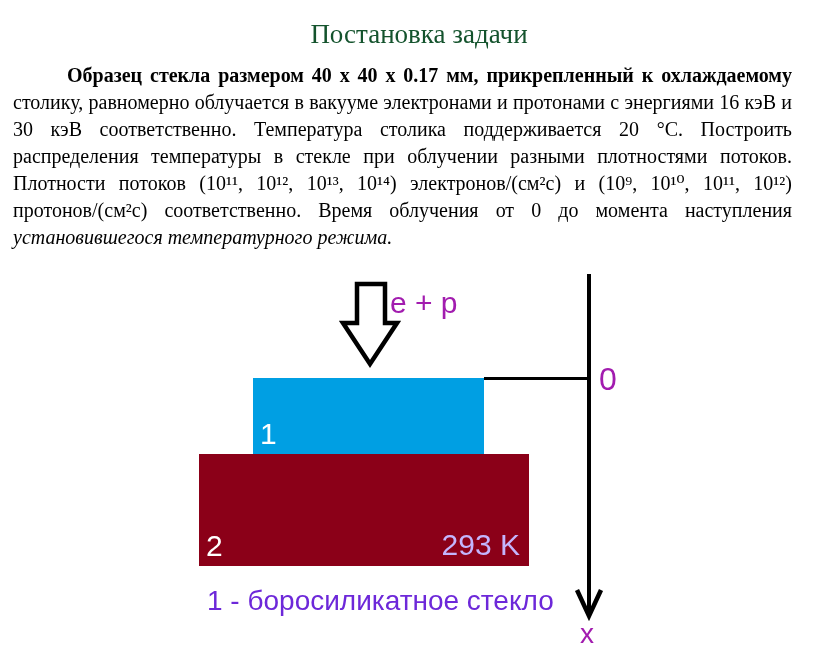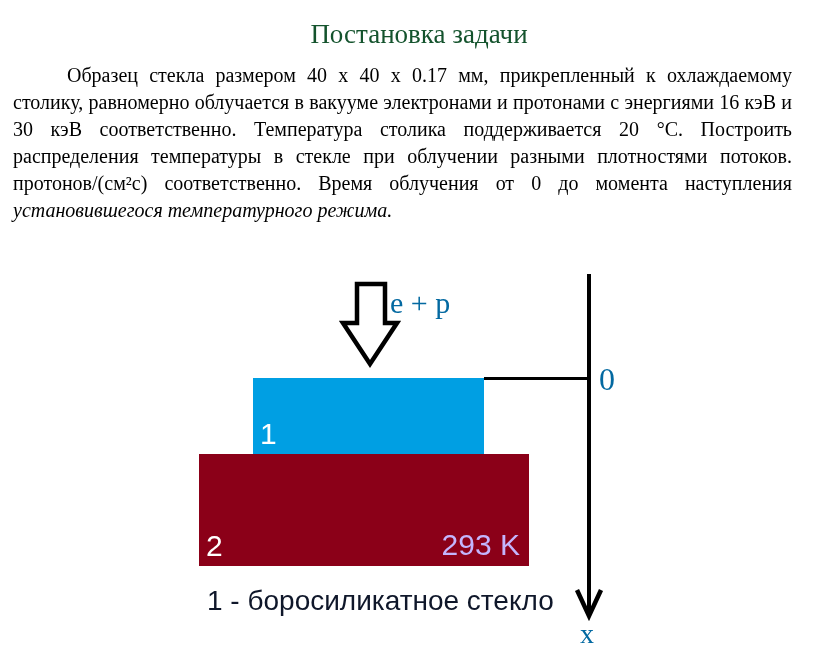--- a/index.html
+++ b/index.html
@@ -9,41 +9,42 @@
   }
   .title{
     position:absolute;top:19px;left:4px;width:830px;text-align:center;
     font-size:27px;font-weight:normal;color:#14532d;
   }
   .para{
     position:absolute;left:13px;top:62px;width:779px;
     font-size:20px;line-height:27px;color:#000;
   }
   .pline{text-align:justify;text-align-last:justify;white-space:normal;}
-  .pline.first{text-indent:54px;}
+  .pline.first{text-indent:54px;font-weight:bold;}
   .pline.last{text-align:left;text-align-last:left;font-style:italic;}
   .sans{font-family:"Liberation Sans","DejaVu Sans",sans-serif;}
   .abs{position:absolute;}
   .rect{position:absolute;}
   .rect .num{position:absolute;left:7px;bottom:5px;color:#fff;font-size:30px;line-height:1;}
   .rect .temp{position:absolute;right:9px;bottom:6px;color:#c4b5fd;font-size:30px;line-height:1;}
   .hline{position:absolute;left:484px;top:377px;width:105px;height:3px;background:#000;}
-  .lbl{position:absolute;color:#0369a1;line-height:1;font-family:Liberation Serif, serif;}
-  .legend{position:absolute;left:207px;top:586px;font-size:28px;line-height:30px;color:#0f172a;}
+  .lbl{position:absolute;color:#a21caf;line-height:1;}
+  .legend{position:absolute;left:207px;top:586px;font-size:28px;line-height:30px;color:#6d28d9;}
 </style>
 </head>
 <body>
 
 <div class="title">Постановка задачи</div>
 
 <div class="para">
   <div class="pline first">Образец стекла размером 40 x 40 x 0.17 мм, прикрепленный к охлаждаемому</div>
   <div class="pline">столику, равномерно облучается в вакууме электронами и протонами с энергиями 16 кэВ и</div>
   <div class="pline">30 кэВ соответственно. Температура столика поддерживается 20 °С. Построить</div>
   <div class="pline">распределения температуры в стекле при облучении разными плотностями потоков.</div>
+  <div class="pline">Плотности потоков (10¹¹, 10¹², 10¹³, 10¹⁴) электронов/(см²с) и (10⁹, 10¹⁰, 10¹¹, 10¹²)</div>
   <div class="pline">протонов/(см²с) соответственно. Время облучения от 0 до момента наступления</div>
   <div class="pline last">установившегося температурного режима.</div>
 </div>
 
 <div>
 
   <svg class="abs" style="left:335px;top:277px;" width="70" height="92" viewBox="0 0 70 92">
     <polygon points="22,7 50,7 50,46 62,46 35,87 8,46 22,46" fill="#ffffff" stroke="#000000" stroke-width="4.5" stroke-linejoin="miter"></polygon>
   </svg>
   <div class="lbl sans" style="left:390px;top:288px;font-size:30px;">e + p</div>

